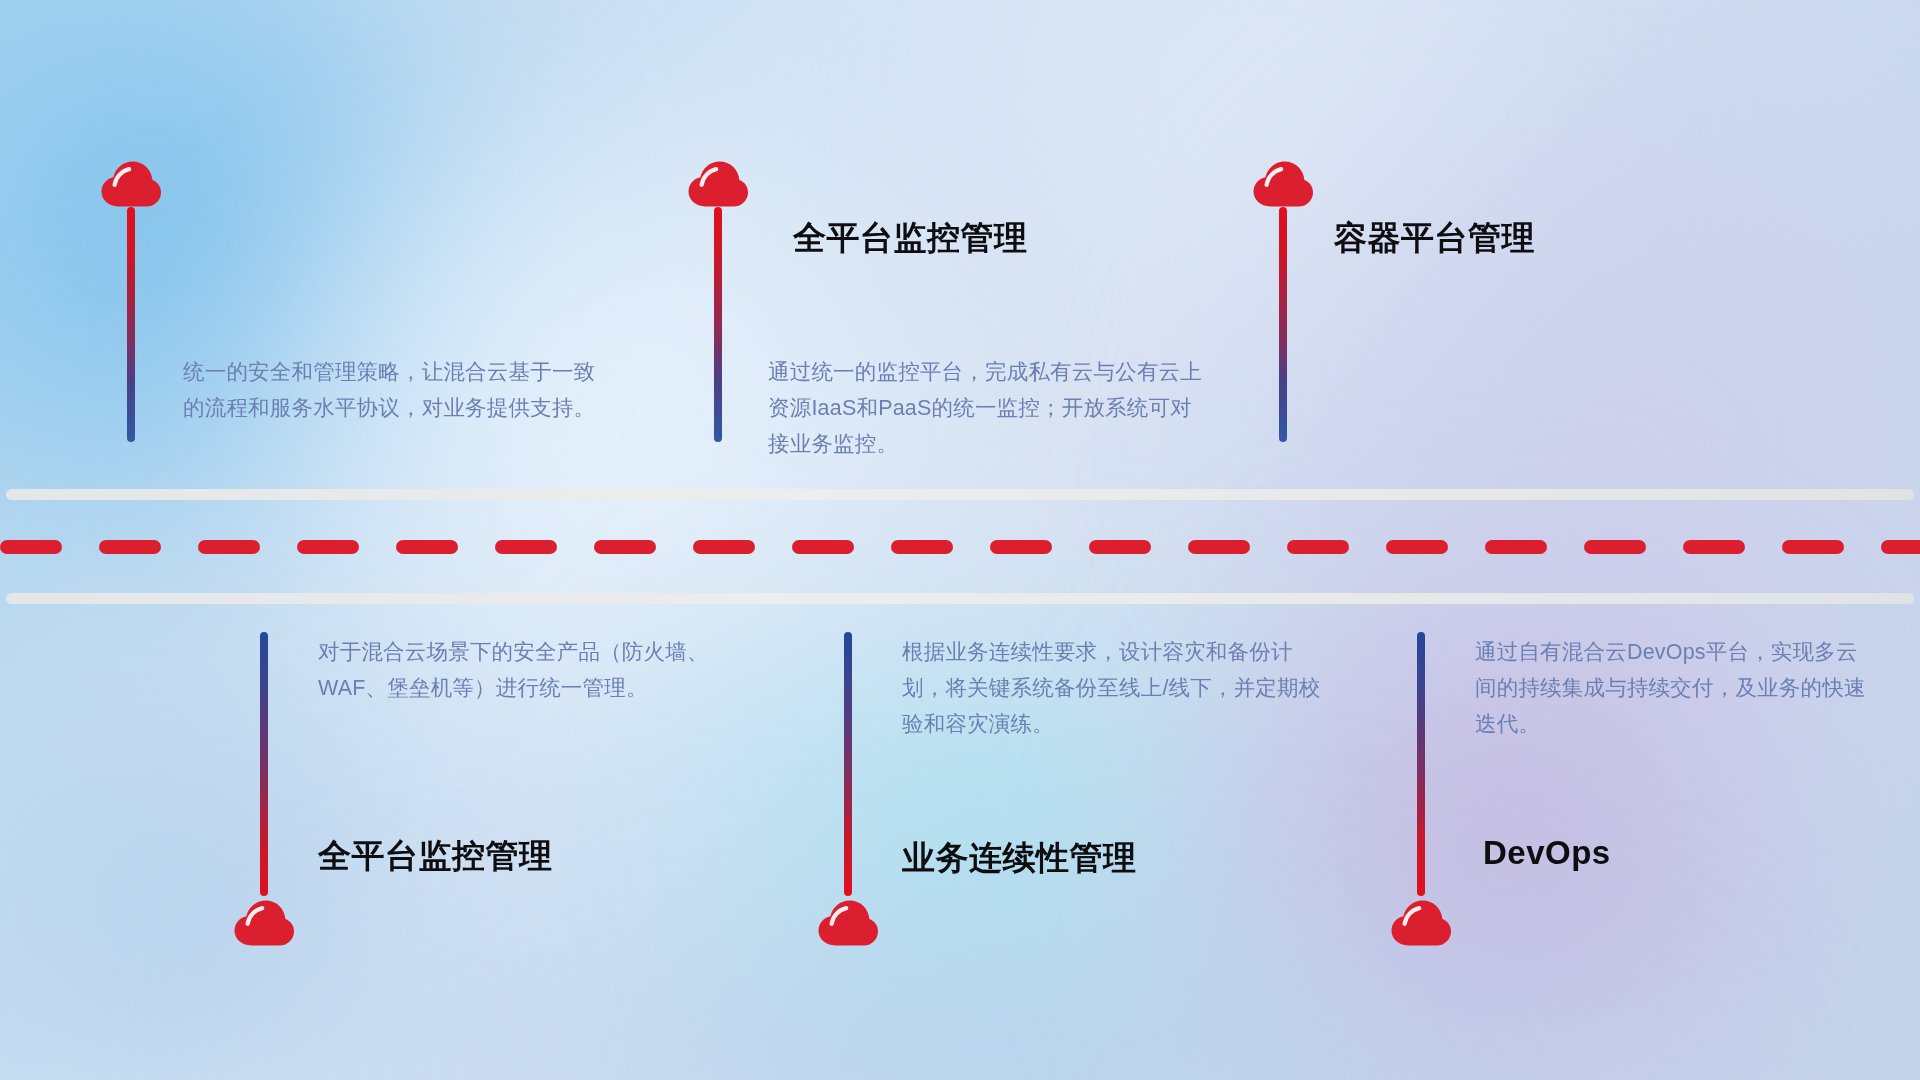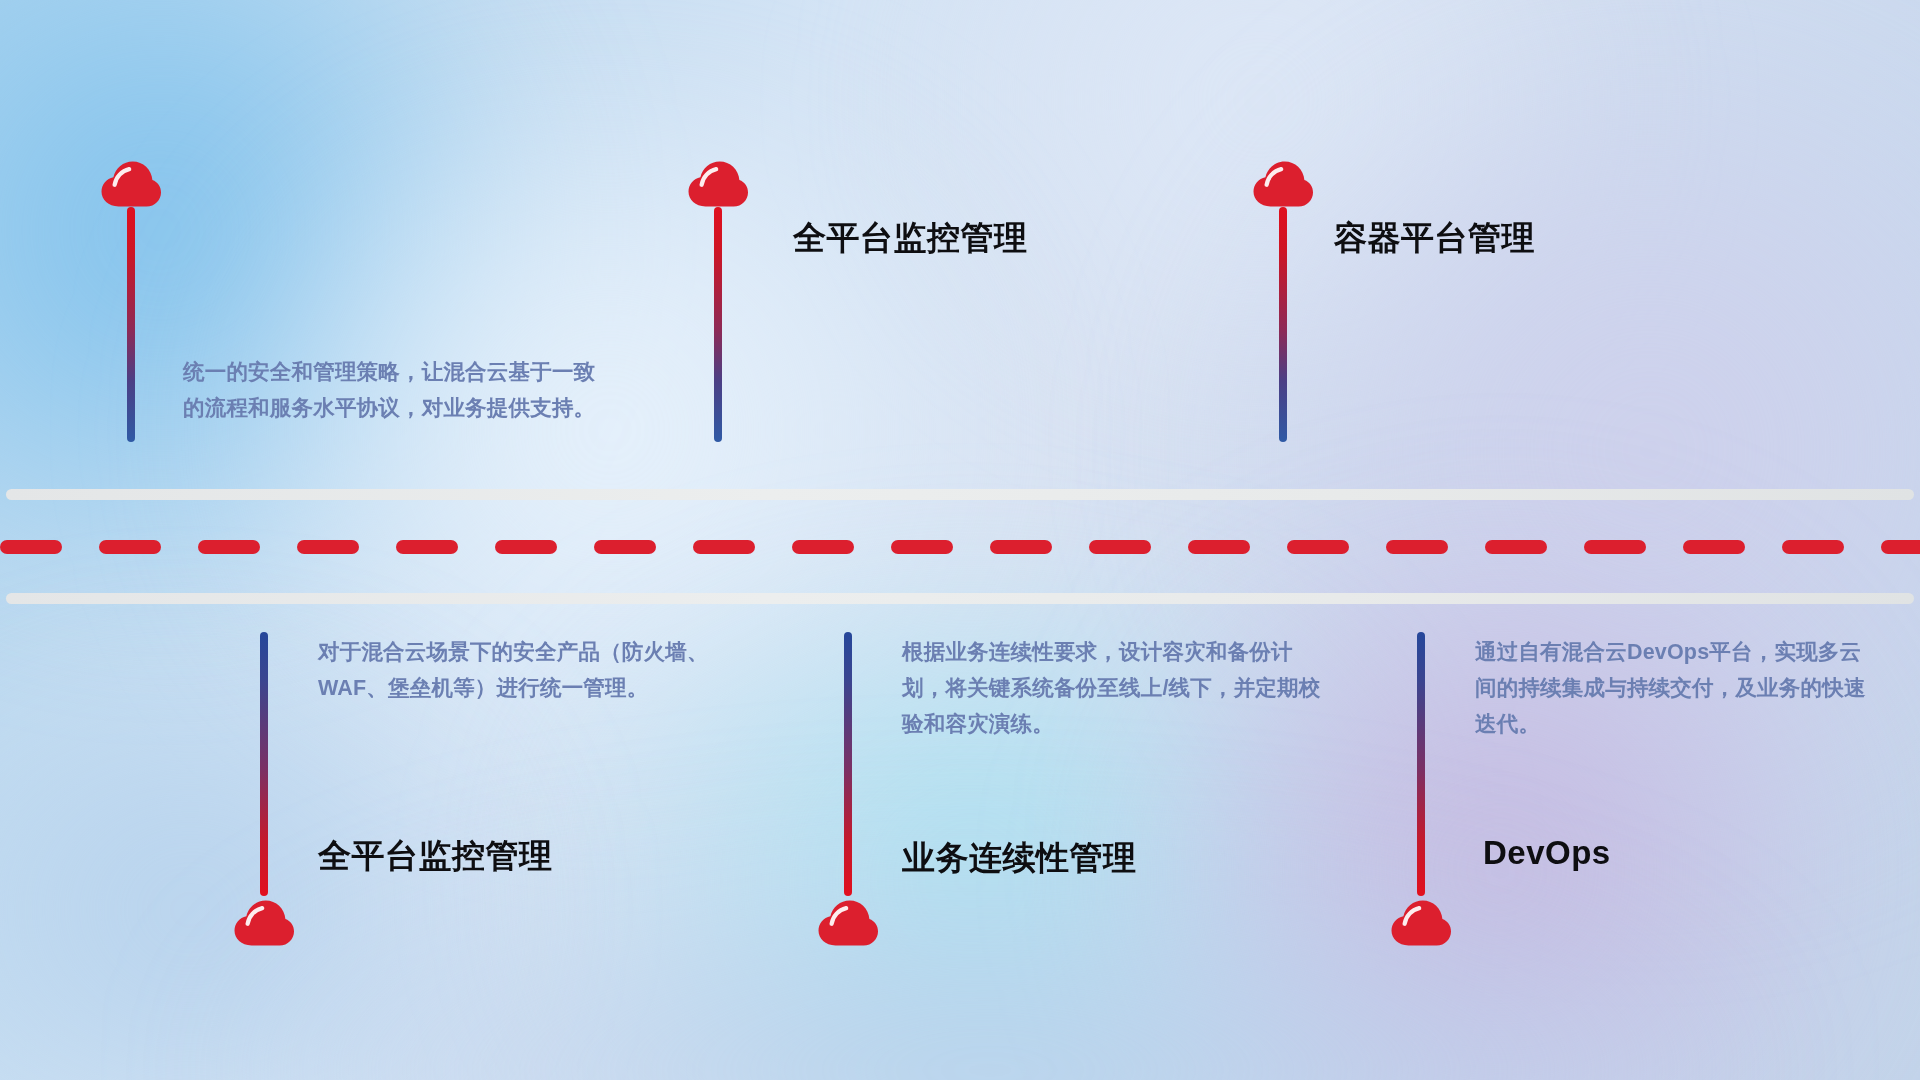--- a/index.html
+++ b/index.html
@@ -91,21 +91,21 @@
 
   
   .heading {
     position:absolute;
     font-size:33px; font-weight:bold; color:#0e0e11;
     letter-spacing:.5px; white-space:nowrap;
   }
   .body-text {
     position:absolute;
     font-size:21.5px; line-height:36px;
-    color:#6b7fb2; font-weight:700;
+    color:#6b7fb2; font-weight:400;
     letter-spacing:.2px;
   }
 </style>
 </head>
 <body>
 
 <div id="stage">
 
   <div class="bg-base"></div>
   <div class="blob blob-a"></div>
@@ -131,20 +131,21 @@
   <div class="pin" style="left:687px; top:160px;">
     <svg class="cloud-icon" viewBox="0 0 62 48">
       <path d="M18.5 46.5 C8.3 46.5 1.5 39.8 1.5 31.6 C1.5 24.3 6.6 18.6 13.4 17.3
                C15.4 8.2 23.3 1.5 32.7 1.5 C43.1 1.5 51.6 9.6 52.4 19.9
                C57.6 21.8 61 26.6 61 32.4 C61 39.9 54.9 46.5 46.6 46.5 Z" fill="#dc1f2e"></path>
       <path d="M14.6 24.8 C15.9 17.0 21.8 10.8 29.2 9.1" fill="none" stroke="#ffffff" stroke-width="4.2" stroke-linecap="round" opacity="0.92"></path>
     </svg>
     <div class="pin-stem down" style="left:27px; top:47px; height:235px;"></div>
   </div>
   <div class="heading" style="left:768px; top:216px;margin-left:25px;">全平台监控管理</div>
+  <div class="body-text" style="left:768px; top:354px; width:440px;">通过统一的监控平台，完成私有云与公有云上资源IaaS和PaaS的统一监控；开放系统可对接业务监控。</div>
 
   <div class="pin" style="left:1252px; top:160px;">
     <svg class="cloud-icon" viewBox="0 0 62 48">
       <path d="M18.5 46.5 C8.3 46.5 1.5 39.8 1.5 31.6 C1.5 24.3 6.6 18.6 13.4 17.3
                C15.4 8.2 23.3 1.5 32.7 1.5 C43.1 1.5 51.6 9.6 52.4 19.9
                C57.6 21.8 61 26.6 61 32.4 C61 39.9 54.9 46.5 46.6 46.5 Z" fill="#dc1f2e"></path>
       <path d="M14.6 24.8 C15.9 17.0 21.8 10.8 29.2 9.1" fill="none" stroke="#ffffff" stroke-width="4.2" stroke-linecap="round" opacity="0.92"></path>
     </svg>
     <div class="pin-stem down" style="left:27px; top:47px; height:235px;"></div>
   </div>

